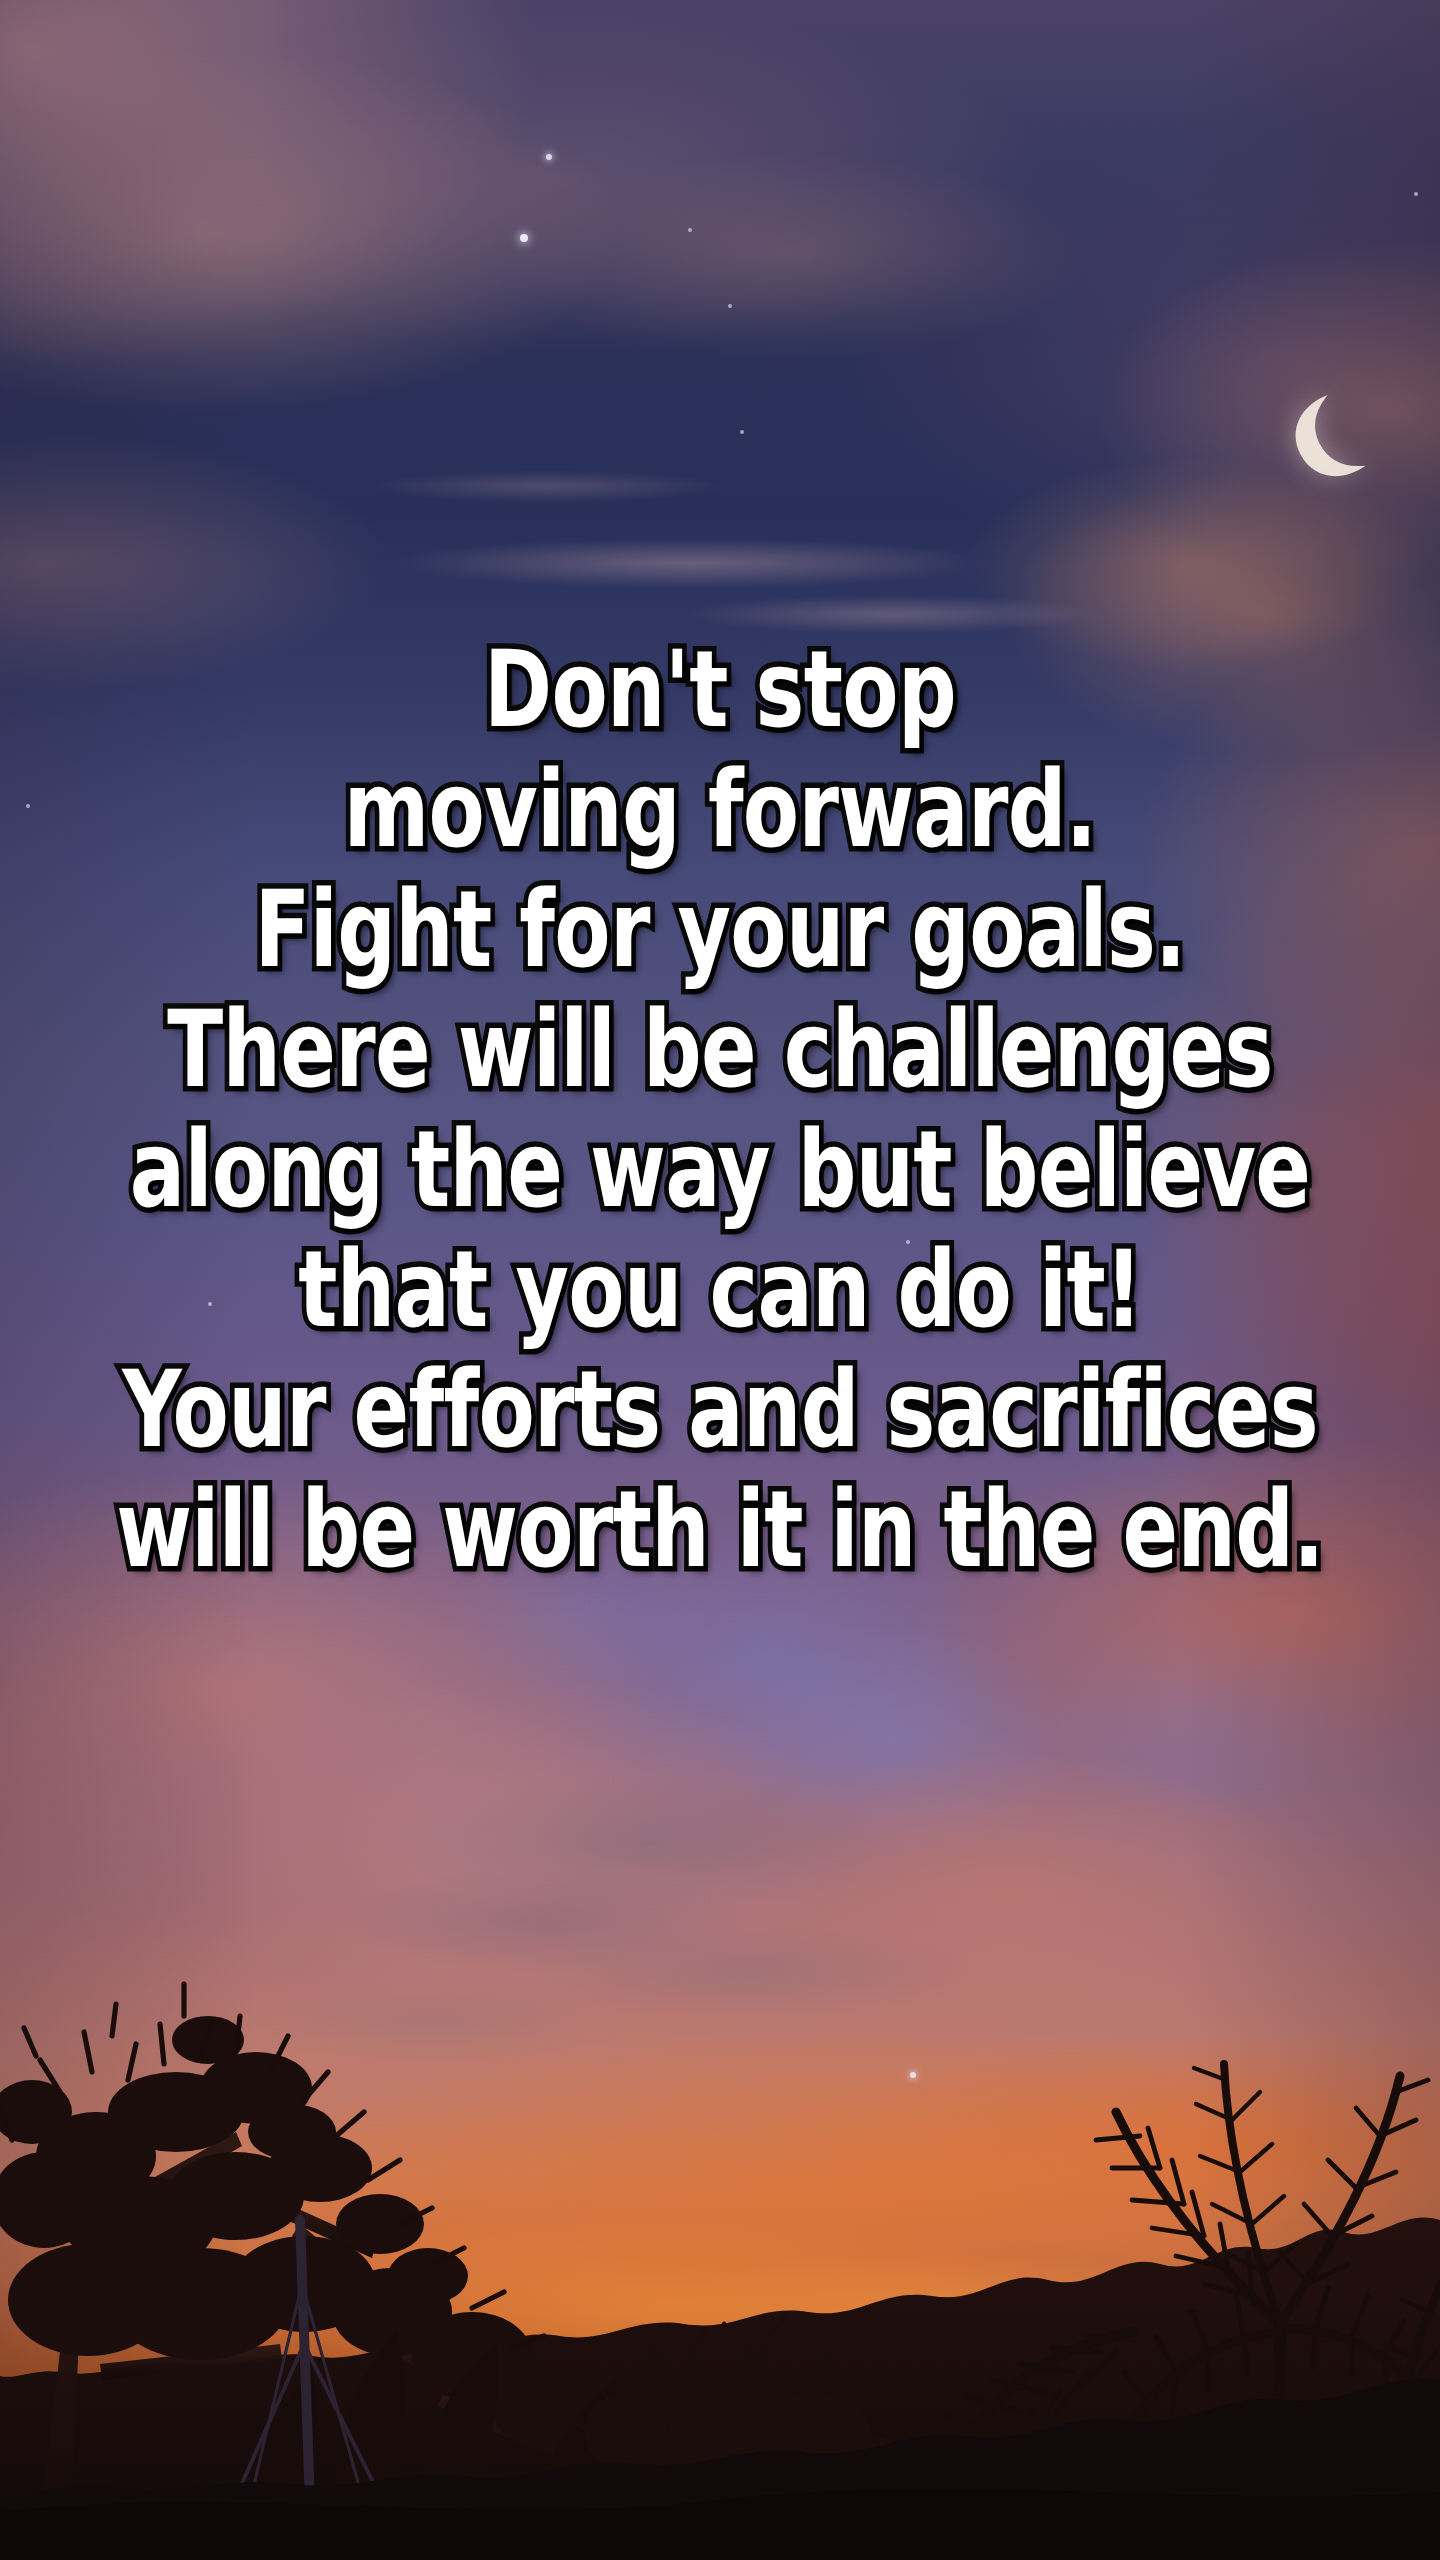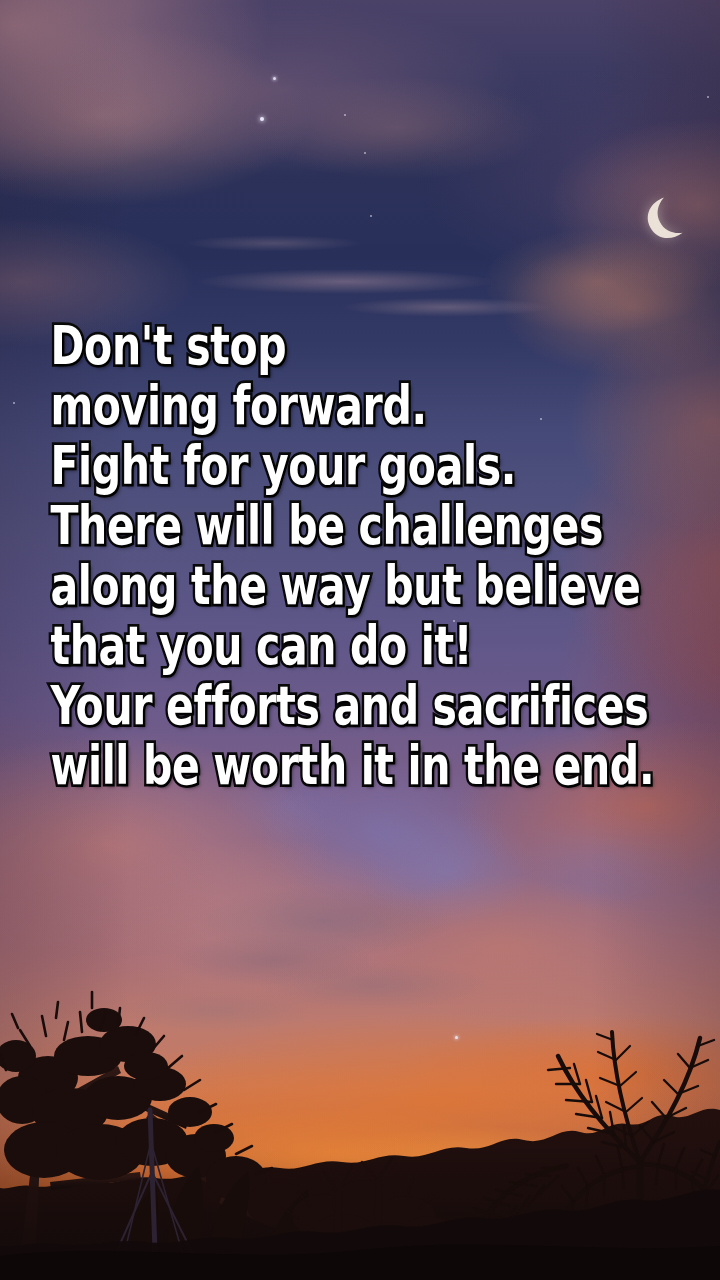--- a/index.html
+++ b/index.html
@@ -143,21 +143,21 @@
 
   
   .silhouette{position:absolute;left:0;bottom:0;width:720px;}
   .silhouette svg{display:block;width:720px;}
 
   
   #quote-block{
     position:absolute;
     left:0;right:0;
     top:316px;
-    text-align:left;
+    text-align:center;
     z-index:40;
     pointer-events:auto;
   }
   .quote-line{
     display:block;
     color:#ffffff;
     font-family:"DejaVu Sans Condensed","Liberation Sans Narrow","Liberation Sans",sans-serif;
     font-weight:700;
     font-size:53px;
     line-height:60px;

